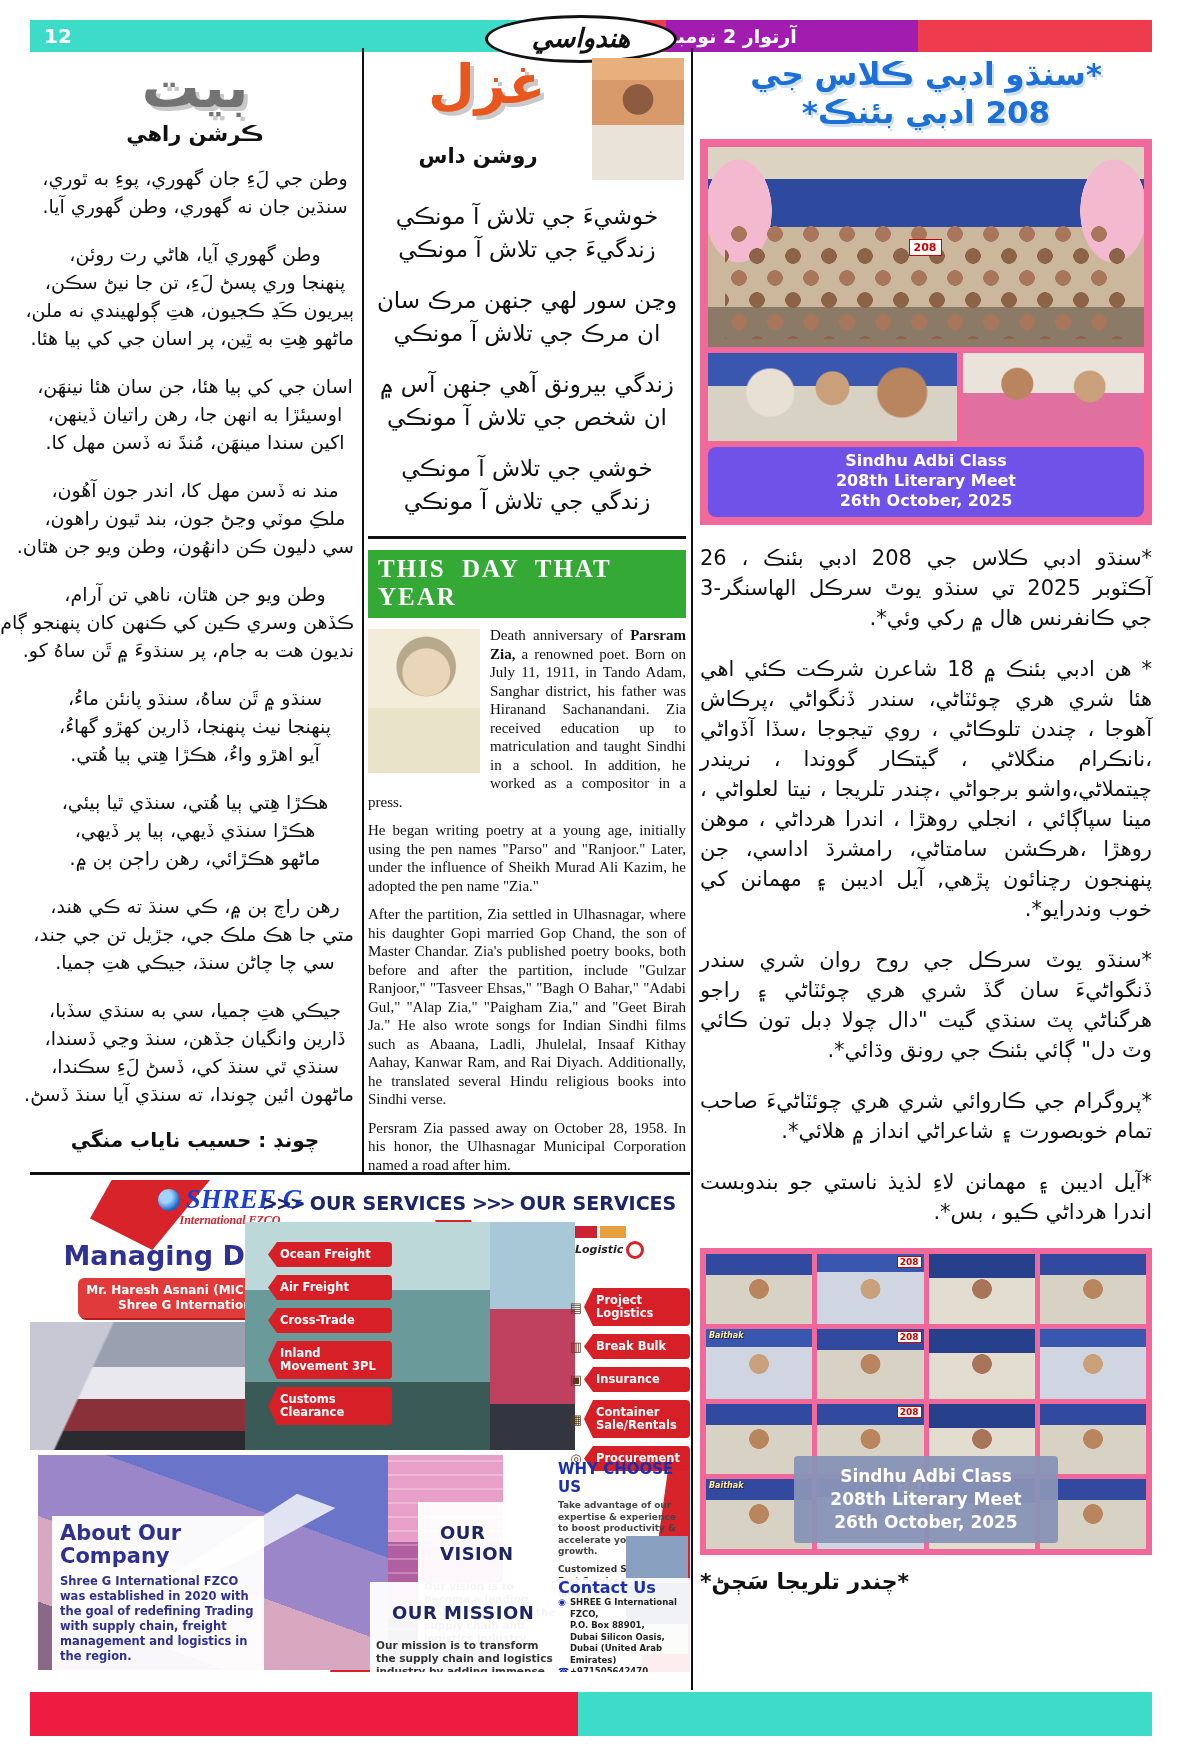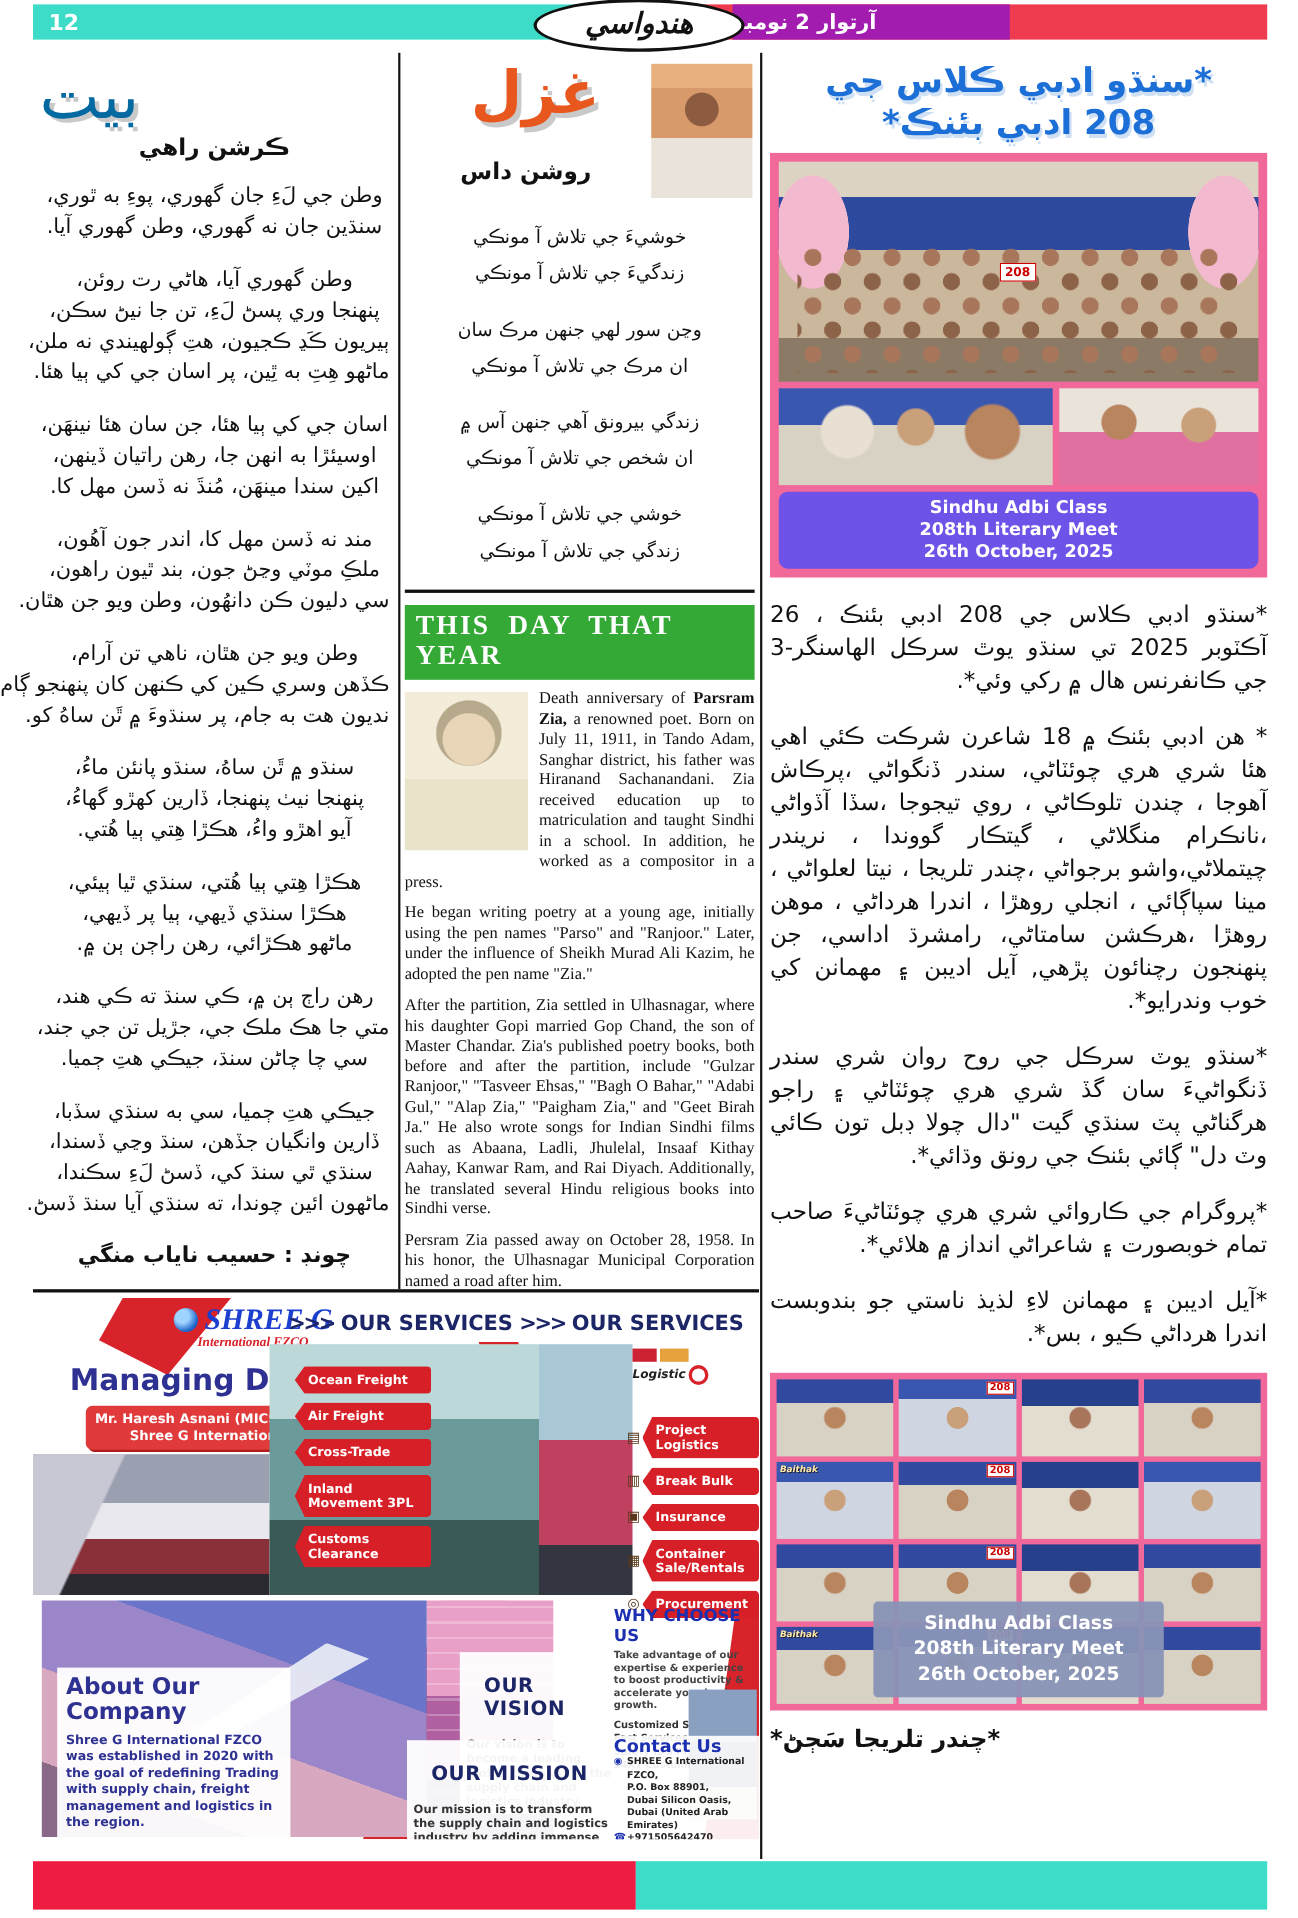--- a/index.html
+++ b/index.html
@@ -1,58 +1,58 @@
 <!DOCTYPE html>
 <html lang="en"><head>
 <meta charset="utf-8">
 <style>
   html,body{margin:0;padding:0;background:#ffffff;}
   .page{position:relative;width:1180px;height:1744px;background:#fff;overflow:hidden;
         font-family:"DejaVu Sans",sans-serif;color:#111;}
   
-  .masthead{position:absolute;left:30px;top:4px;width:888px;height:32px;}
+  .masthead{position:absolute;left:30px;top:20px;width:888px;height:32px;}
   .mast-cyan{position:absolute;left:0;top:0;width:585px;height:32px;background:#3ddcc9;}
   .mast-red{position:absolute;left:585px;top:0;width:537px;height:32px;background:#ef3b4e;}
   .mast-datebox{position:absolute;right:0;top:0;width:252px;height:32px;background:#a21caf;
     color:#fff;font-weight:bold;font-size:19px;line-height:32px;text-align:left;}
   .mast-year{position:absolute;right:278px;top:0;height:32px;line-height:32px;
     color:#101010;font-weight:bold;font-size:19px;}
   .mast-page{position:absolute;left:14px;top:0;height:32px;line-height:32px;color:#fff;
     font-weight:bold;font-size:20px;}
   .mast-oval{position:absolute;left:455px;top:-5px;width:186px;height:42px;background:#fff;
     border:3px solid #111;border-radius:50%;text-align:center;line-height:40px;
     font-size:26px;font-weight:bold;font-style:italic;}
   
   .vline{position:absolute;width:2px;background:#111;}
   .v1{left:362px;top:48px;height:1124px;}
   .v2{left:691px;top:48px;height:1642px;}
   .hr-ad{position:absolute;left:30px;top:1172px;width:660px;height:3px;background:#111;}
   
   .col-left{position:absolute;left:36px;top:58px;width:318px;}
-  .bait-title{margin:0;text-align:left;font-size:58px;font-weight:normal;color:#0369a1;
+  .bait-title{margin:0;text-align:center;font-size:58px;font-weight:bold;color:#737373;
     text-shadow:4px 4px 0 #c9c9c9;line-height:1.0;}
   .poet-name{text-align:center;font-weight:bold;font-size:21px;margin-top:6px;}
   .poem{margin-top:18px;}
   .stanza{margin-bottom:20px;text-align:center;}
   .pline{font-size:19px;line-height:28px;white-space:nowrap;}
   .poem-credit{margin-top:14px;text-align:center;font-size:20px;font-weight:bold;}
   
   .col-mid{position:absolute;left:368px;top:58px;width:318px;}
   .ghazal-head{position:relative;height:130px;}
   .ghazal-title{margin:0;position:absolute;left:60px;top:0;font-size:54px;font-weight:bold;
     color:#e8571e;text-shadow:4px 4px 0 #c9c9c9;line-height:1.0;}
   .ghazal-poet{position:absolute;left:30px;top:86px;width:160px;text-align:center;
     font-weight:bold;font-size:21px;}
   .ph-roshan{position:absolute;right:2px;top:0;width:92px;height:122px;
     background:
       radial-gradient(circle at 50% 34%, #8d5c40 0 16%, transparent 17%),
       linear-gradient(180deg,#e8b07c 0 18%, #d89a6a 18% 55%, #e9e3da 55% 100%);}
   .ghazal-lines{margin-top:12px;text-align:center;}
   .couplet{margin-bottom:18px;}
-  .gline{font-size:17px;line-height:33px;white-space:nowrap;}
+  .gline{font-size:23px;line-height:33px;white-space:nowrap;}
   .rule2{height:3px;background:#111;margin-top:14px;}
   .tdty-box{margin-top:11px;background:#35a935;color:#fff;
     font-family:"Liberation Serif",serif;font-weight:bold;font-size:25px;
     letter-spacing:2px;word-spacing:8px;padding:5px 8px 7px 10px;}
   .article{margin-top:8px;font-family:"Liberation Serif",serif;font-size:15px;
     line-height:18.5px;text-align:justify;}
   .article p{margin:0 0 10px 0;}
   .ph-zia{float:left;width:112px;height:144px;margin:3px 10px 4px 0;
     background:
       radial-gradient(circle at 52% 30%, #e9d6b8 0 20%, transparent 21%),

